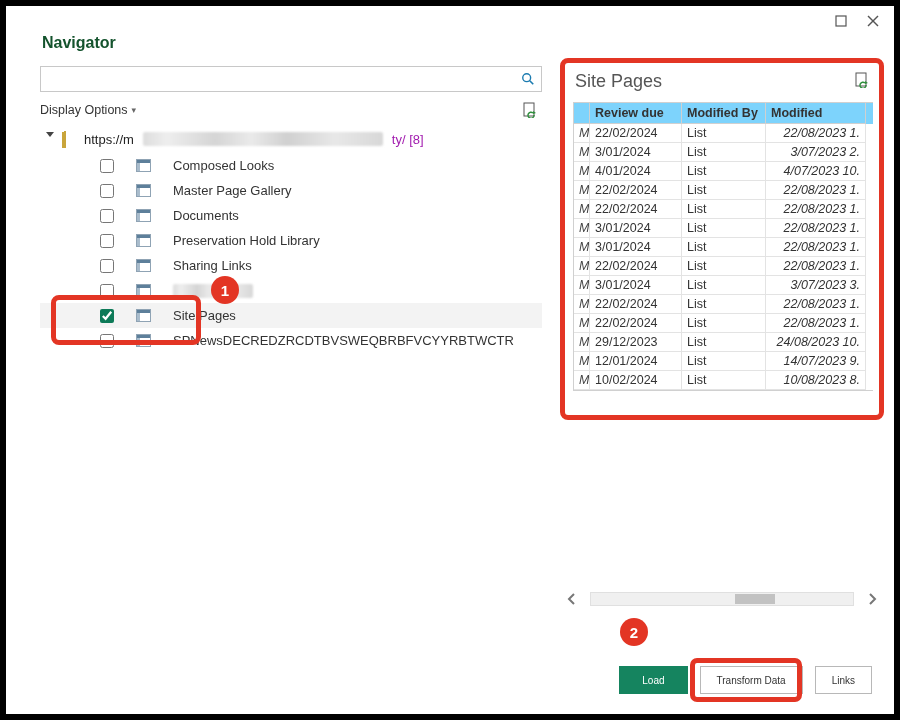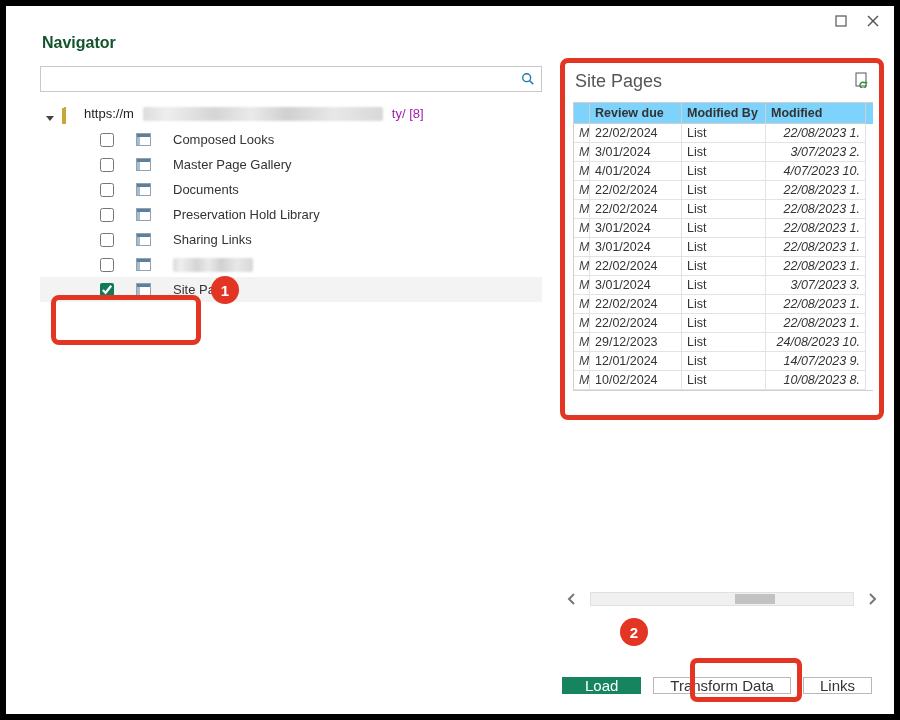--- a/index.html
+++ b/index.html
@@ -52,21 +52,21 @@
   .display-options-row {
     display:flex; align-items:center; justify-content:space-between;
     margin-top: 10px;
     padding-right: 4px;
   }
   .display-options { font-size:12.5px; color:#333; cursor:pointer; display:flex; align-items:center; gap:4px;}
   .refresh-icon { width:16px; height:16px; display:flex; align-items:center; justify-content:center; color:#333; cursor:pointer;}
 
   .tree { margin-top: 10px; user-select:none; }
   .tree-root {
-    display:flex; align-items:flex-end; gap:6px; padding: 4px 0 4px 6px;
+    display:flex; align-items:flex-start; gap:6px; padding: 4px 0 4px 6px;
     font-size: 13px; color:#222;
   }
   .chev-down {
     width:0;height:0;border-left:4px solid transparent;border-right:4px solid transparent;border-top:5px solid #444;
     margin-right:2px;
   }
   .folder-icon { width:16px; height:13px; }
   .folder-icon .body{ width:16px;height:11px;background:#f7cf6b;border:1px solid #c9a53b;position:relative;}
   .folder-icon .tab{ width:7px;height:3px;background:#f7cf6b;border:1px solid #c9a53b;border-bottom:none;position:relative;top:1px;}
 
@@ -185,23 +185,23 @@
     position:absolute;top:1px;bottom:1px;left:55%;width:40px;background:#c2c2c2;
   }
   .badge-2 { left:614px; top:612px; }
 
   .buttons {
     position:absolute;
     right:22px; bottom:20px;
     display:flex; gap:12px; align-items:center;
   }
   .btn {
-    height:17px; padding:0 16px;
+    height:28px; padding:0 16px;
     display:flex;align-items:center;justify-content:center;
-    font-size:15px; cursor:pointer;
+    font-size:10px; cursor:pointer;
     border:1px solid #b8b8b8; background:#fff;
   }
   .btn.primary { background:#15845f; color:#fff; border-color:#15845f; padding:0 22px;}
   .hl-2 { left:684px; bottom:12px; width:112px; height:44px; border-radius:7px;}
 </style>
 </head>
 <body>
 
 <div class="window-controls">
   <div class="ctrl">
@@ -224,20 +224,33 @@
     <div class="search-wrap">
       <input type="text" placeholder="" style="">
       <div class="search-btn">
         <svg width="14" height="14" viewBox="0 0 16 16">
             <circle cx="6.5" cy="6.5" r="4.5" fill="none" stroke="#1b7bb0" stroke-width="1.6"></circle>
             <line x1="10" y1="10" x2="14" y2="14" stroke="#1b7bb0" stroke-width="1.8"></line>
           </svg>
       </div>
     </div>
 
+    <div class="display-options-row">
+      <div class="display-options">
+        <span>Display Options</span>
+        <span style="font-size:9px;color:#666;">▾</span>
+      </div>
+      <div class="refresh-icon">
+        <svg width="14" height="16" viewBox="0 0 14 16">
+            <rect x="1" y="1" width="10" height="13" fill="none" stroke="#555" stroke-width="1"></rect>
+            <path d="M11 13 a3 3 0 1 1 -1 -2" fill="none" stroke="#2f8f3c" stroke-width="1.4"></path>
+            <polygon points="10,9 13,11 10,12" fill="#2f8f3c"></polygon>
+          </svg>
+      </div>
+    </div>
 
     <div class="tree">
       <div class="tree-root">
         <span class="chev-down"></span>
         <span class="folder-icon"><span class="tab"></span><span class="body"></span></span>
         <span class="root-prefix">https://m</span>
         <span class="blurbar"></span>
         <span class="root-suffix">ty/ [8]</span>
       </div>
       <div class="tree-children" id="tree-children">
@@ -268,20 +281,25 @@
           </div>
           <div class="tree-item">
             <input type="checkbox" style="">
             <span class="table-icon"></span>
             <span class="blurbar" style="width: 80px; margin-left: 0px;"></span>
           </div>
           <div class="tree-item selected">
             <input type="checkbox" checked="" style="">
             <span class="table-icon"></span>
             <span>Site Pages</span>
+          </div>
+          <div class="tree-item">
+            <input type="checkbox" style="">
+            <span class="table-icon"></span>
+            <span>SPNewsDECREDZRCDTBVSWEQBRBFVCYYRBTWCTR</span>
           </div>
         </div>
     </div>
   </div>
 
   <div class="right">
     <div class="preview-box">
       <div class="preview-header">
         <div class="preview-title">Site Pages</div>
         <div class="preview-refresh">

